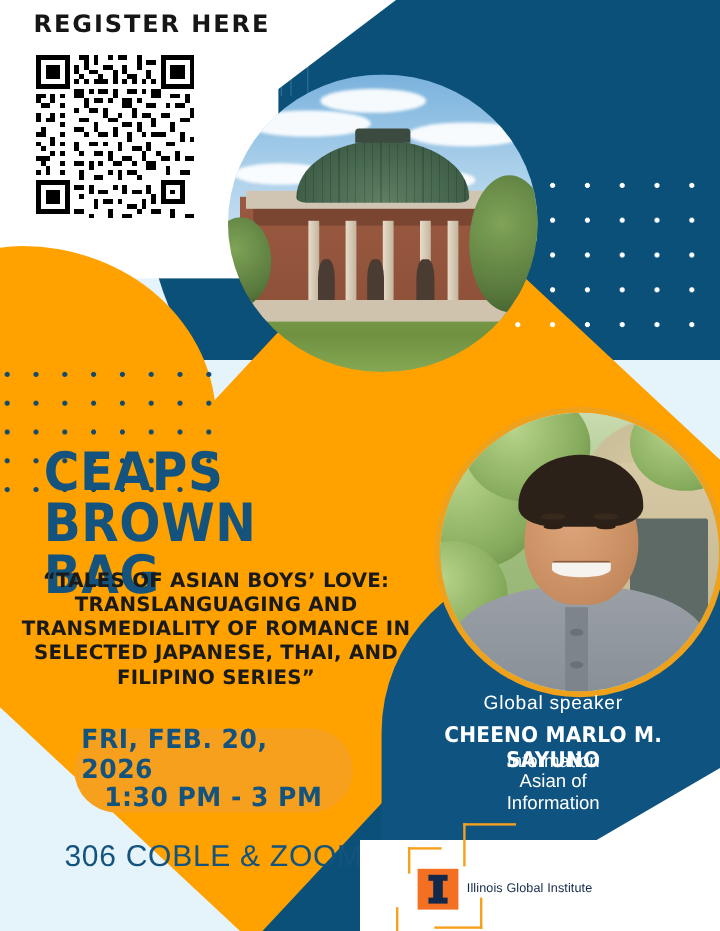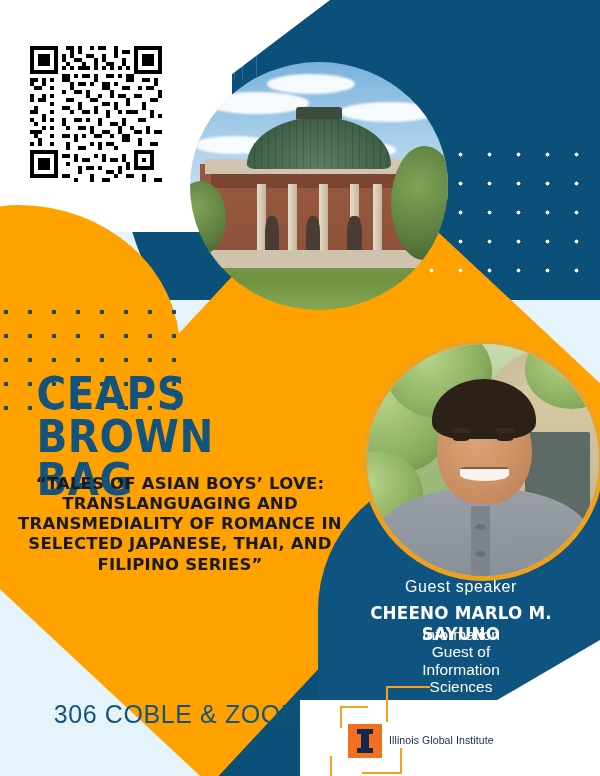--- a/index.html
+++ b/index.html
@@ -622,20 +622,21 @@
     <div class="sp-btn" style="bottom:8%;"></div>
     <div class="sp-head"></div>
     <div class="sp-hair"></div>
     <div class="sp-brow" style="left:36%;"></div>
     <div class="sp-brow" style="left:55%;"></div>
     <div class="sp-eye" style="left:37%;"></div>
     <div class="sp-eye" style="left:56%;"></div>
     <div class="sp-mouth"></div>
   </div>
 
+  <div class="register-here">REGISTER HERE</div>
 
   <div class="qr">
     <svg width="148" height="148" viewBox="0 0 37 37" shape-rendering="crispEdges" aria-hidden="true">
       <rect width="37" height="37" fill="#ffffff"></rect>
       <g fill="#000000">
 
         <rect x="1" y="1" width="7" height="1"></rect>
           <rect x="1" y="7" width="7" height="1"></rect>
         <rect x="1" y="1" width="1" height="7"></rect>
           <rect x="7" y="1" width="1" height="7"></rect>
@@ -810,32 +811,35 @@
     </svg>
   </div>
 
   <div class="title-block">
     <div class="title-main">CEAPS</div>
     <div class="title-main">BROWN BAG</div>
   </div>
 
   <div class="subtitle">“TALES OF ASIAN BOYS’ LOVE: TRANSLANGUAGING AND TRANSMEDIALITY OF ROMANCE IN SELECTED JAPANESE, THAI, AND FILIPINO SERIES”</div>
 
+  <div class="date-pill">
+    <div class="date-line">FRI, FEB. 20, 2026</div>
+    <div class="date-line">1:30 PM - 3 PM</div>
+  </div>
 
   <div class="venue">
     <div>306 COBLE &amp; ZOOM</div>
   </div>
 
-  <div class="guest-label">Guest speaker</div>
+  <div class="guest-label">Global speaker</div>
   <div class="speaker-name">CHEENO MARLO M. SAYUNO</div>
   <div class="speaker-affil">
     <div>Information</div>
-    <div>Guest of</div>
+    <div>Asian of</div>
     <div>Information</div>
-    <div>Sciences</div>
   </div>
 
   <div class="brk brk-a"></div>
   <div class="brk brk-b"></div>
   <div class="brk brk-c"></div>
   <div class="brk brk-d"></div>
 
   <div class="logo-wrap">
     <div class="logo-i"></div>
     <div class="logo-text">

